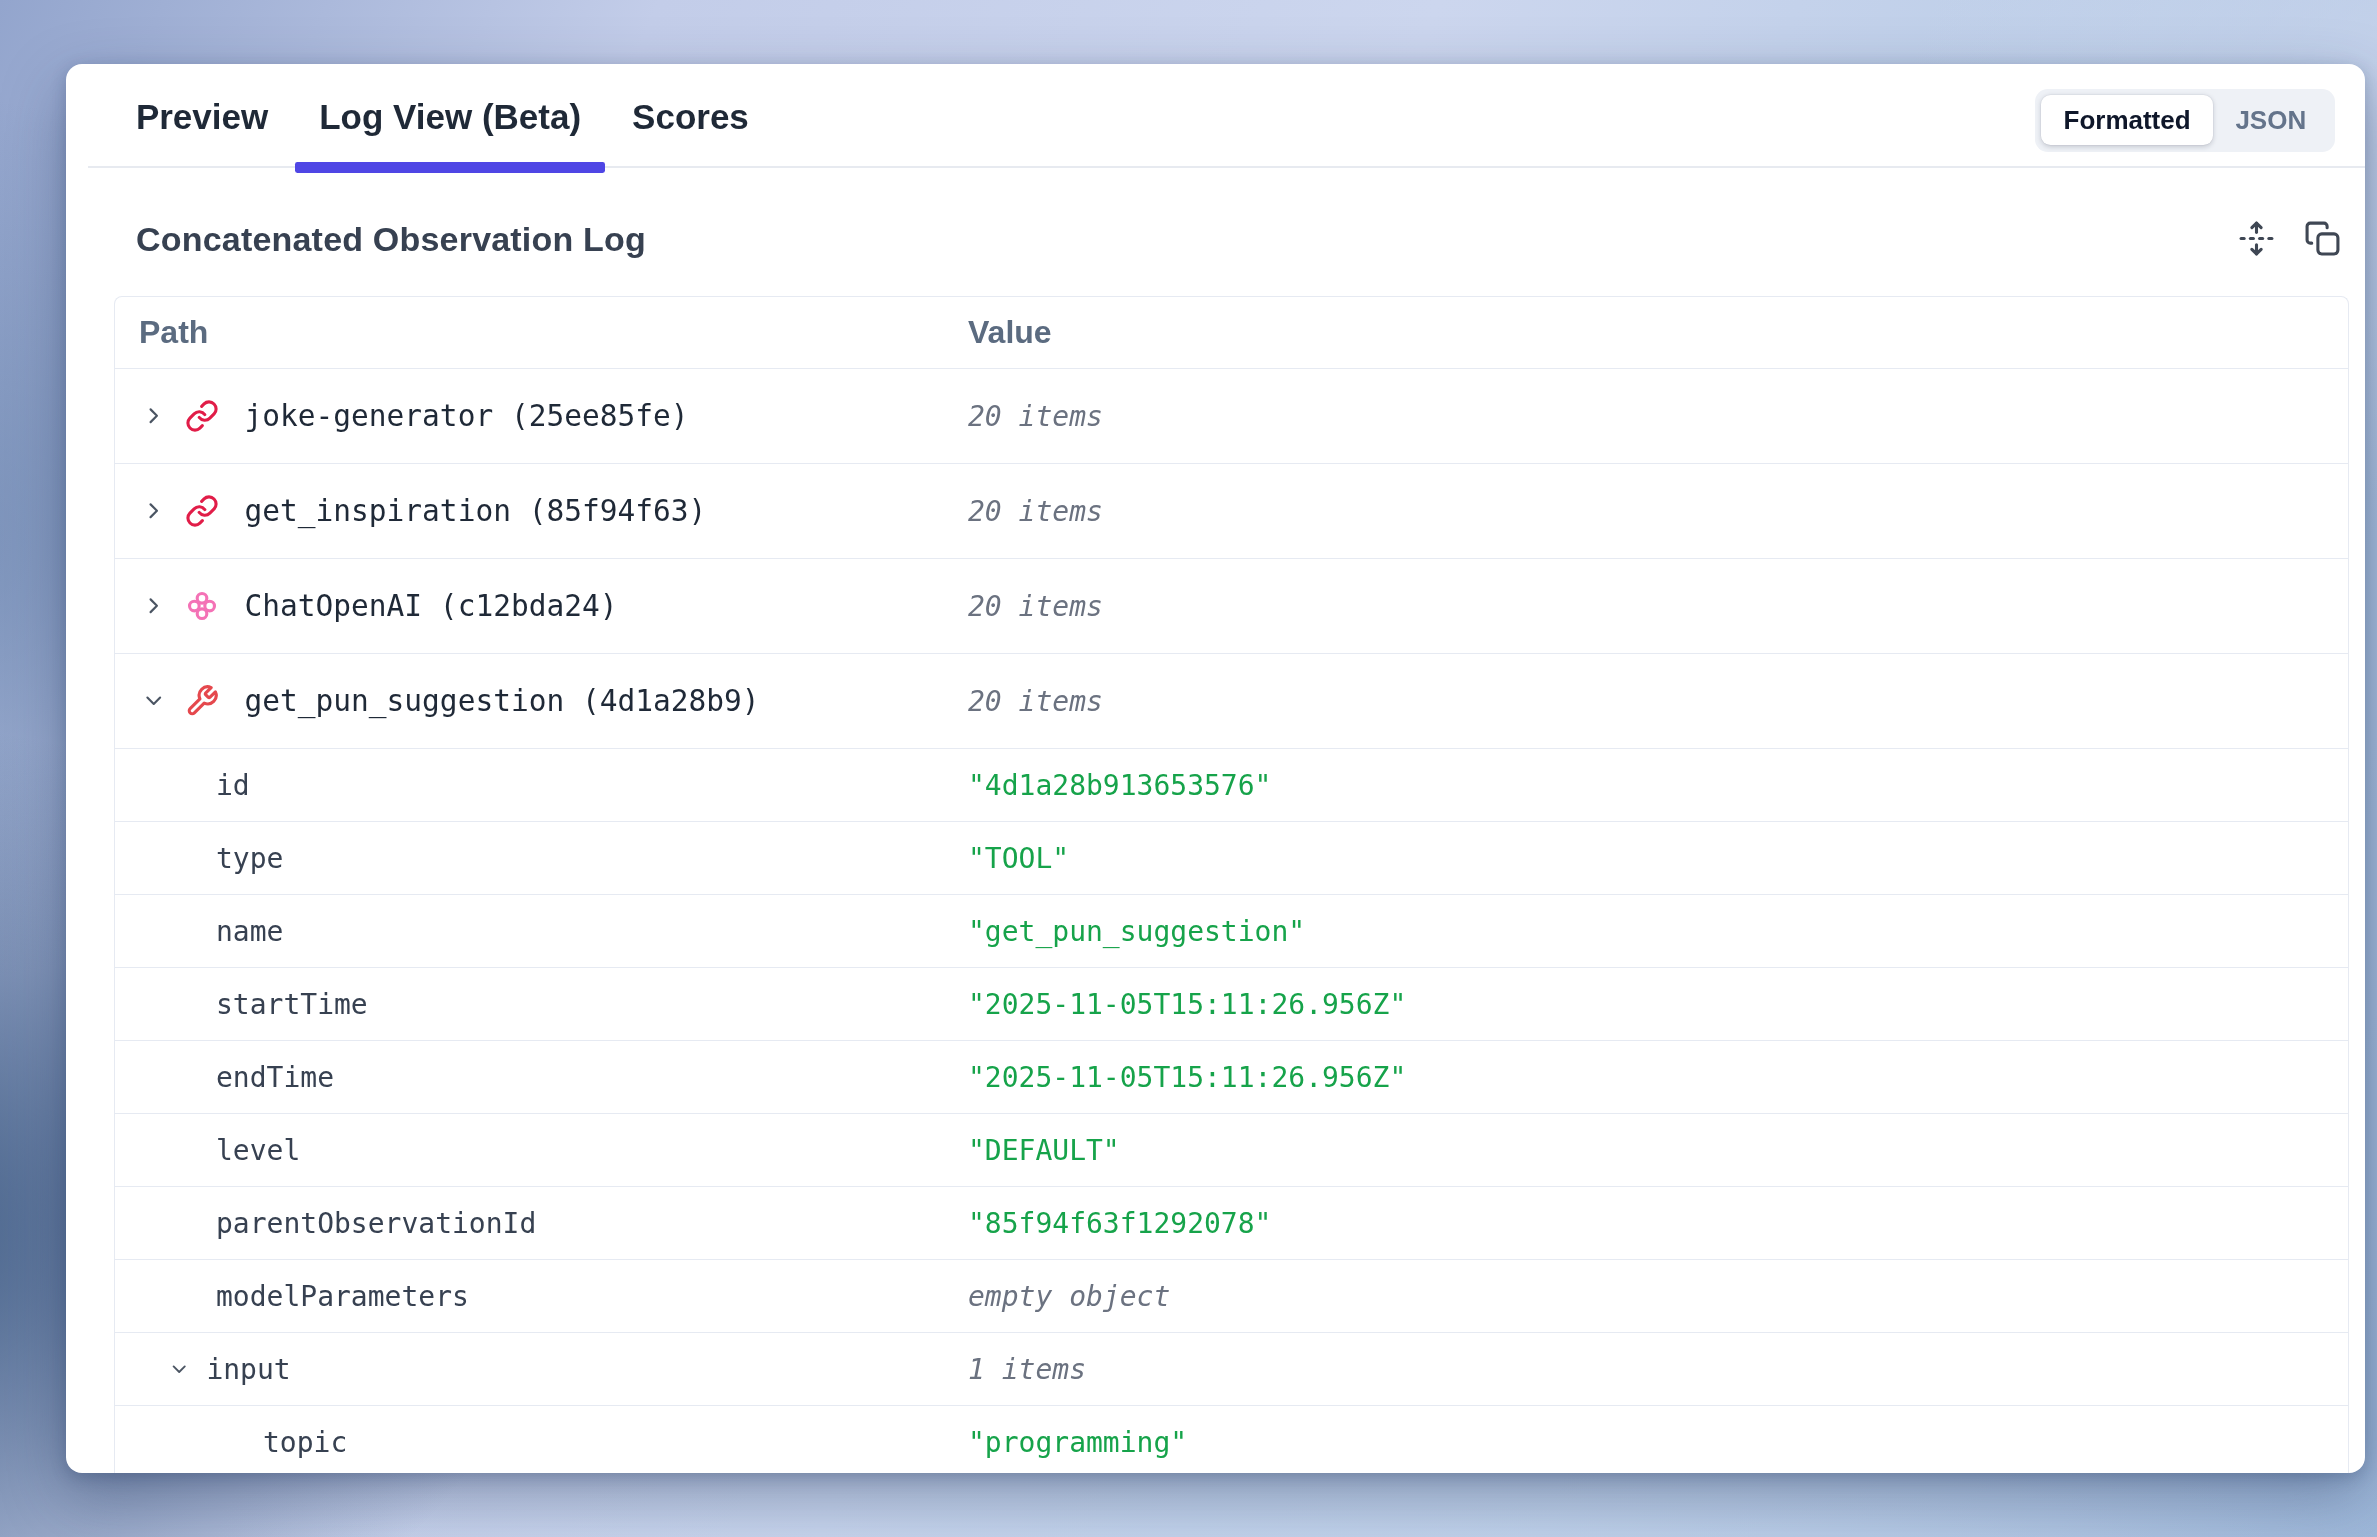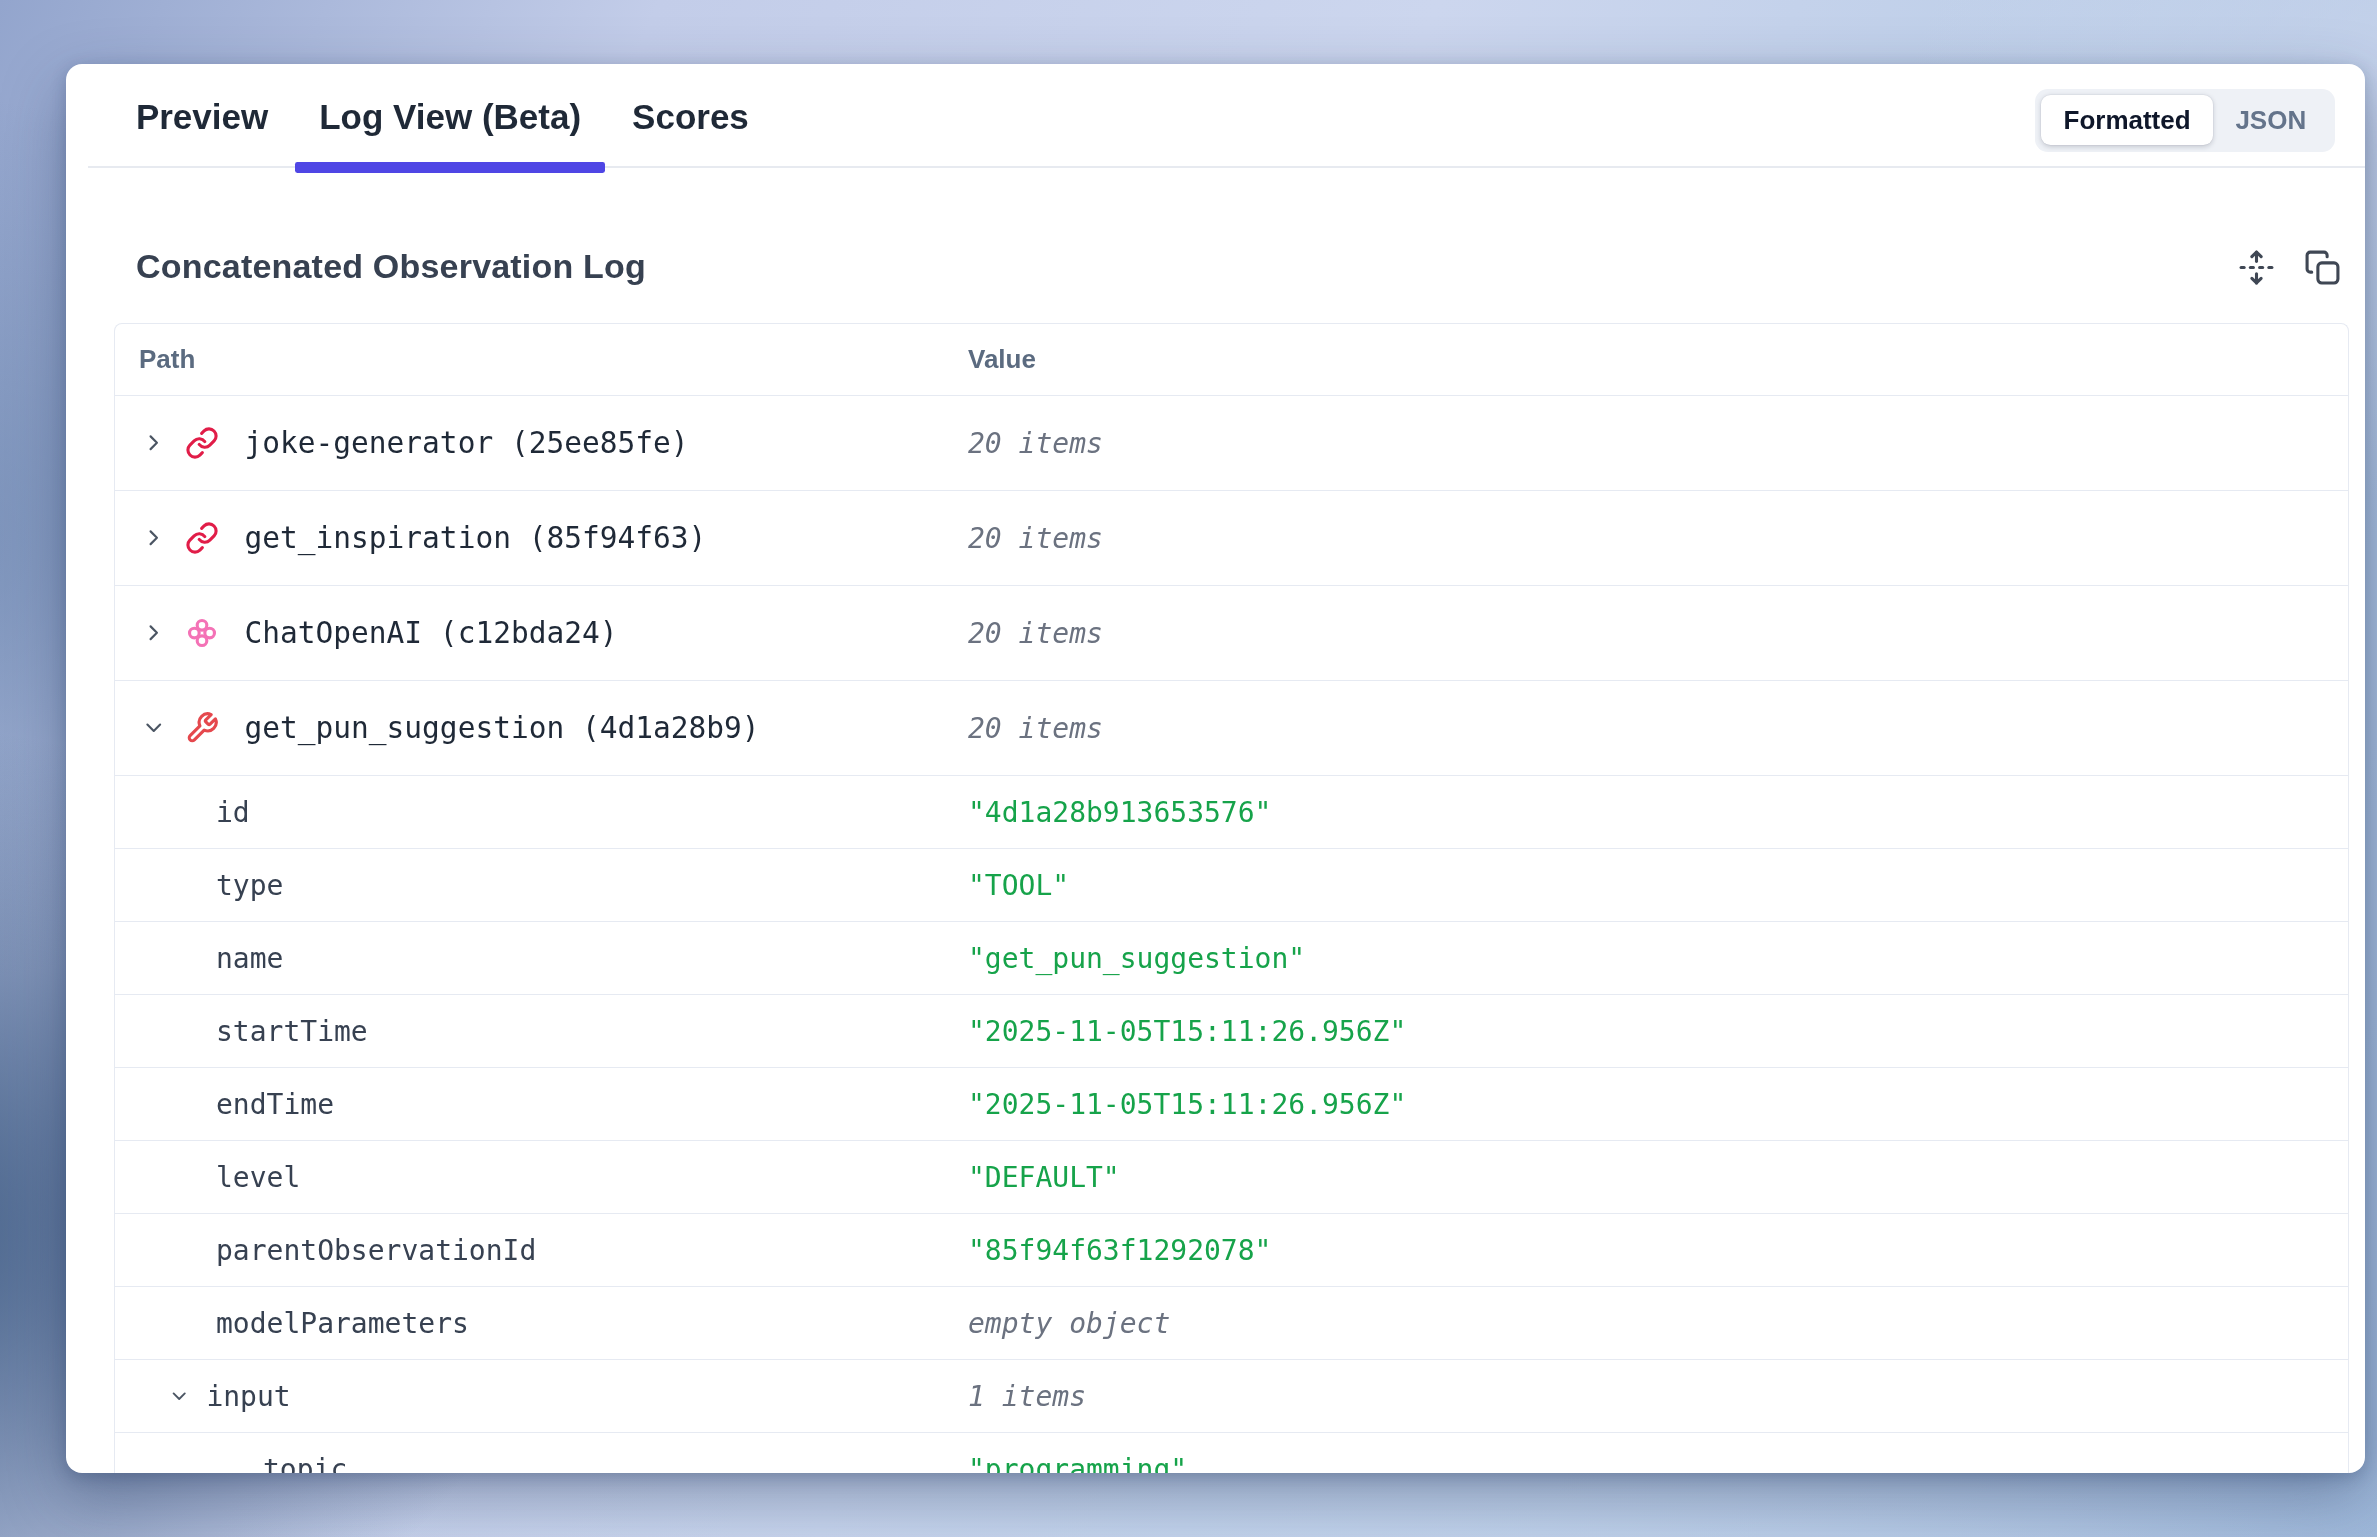--- a/index.html
+++ b/index.html
@@ -40,35 +40,35 @@
   .toggle .opt {
     font-size:26px; font-weight:600; color:#64748b; padding:9.6px 22.4px; border-radius:9.6px;
     cursor:pointer; white-space:nowrap;
   }
   .toggle .opt.active {
     background:#ffffff; color:#0f172a;
     box-shadow:0 1.6px 4.8px rgba(15,23,42,0.18), 0 0 0 0.8px rgba(15,23,42,0.04);
   }
   
   .section-head {
-    display:flex; align-items:flex-end; justify-content:space-between;
-    margin:79px 24px 0 48px;
+    display:flex; align-items:flex-start; justify-content:space-between;
+    margin:52px 24px 0 48px;
   }
   .section-title { font-size:34px; font-weight:600; color:#374151; letter-spacing:0.2px; }
   .head-actions { display:flex; align-items:center; gap:29px; margin-right:0; }
   .icon-btn { width:37px; height:37px; color:#3f4754; cursor:pointer; }
   .icon-btn svg { width:37px; height:37px; display:block; }
   
   .logtable {
     margin:37px 16px 0 26px;
     border:1.6px solid #e6eaf2; border-radius:8px 8px 0 0; border-bottom:none;
     overflow:hidden; background:#fff;
   }
   .thead { display:flex; height:72px; align-items:center; border-bottom:1.6px solid #e6eaf2; }
-  .th { font-size:26px; font-weight:700; color:#5b6b80; }
+  .th { font-size:32px; font-weight:700; color:#5b6b80; }
   .cell.path { width:815px; flex:none; display:flex; align-items:center; }
   .cell.value { flex:1; display:flex; align-items:center;margin-left:38px; }
   .thead .cell.path { padding-left:24px; }
   .row { display:flex; align-items:center; border-bottom:1.6px solid #e6eaf2; background:#fff; }
   .row.toplevel { height:95px; }
   .row.child { height:73px; }
   .chev { display:flex; align-items:center; justify-content:center; color:#4b5563; cursor:pointer; flex:none; }
   .chev svg { width:25.5px; height:25.5px; display:block; }
   .row.child .chev svg { width:22.4px; height:22.4px; }
   .obs-icon { display:flex; align-items:center; justify-content:center; flex:none; margin-left:19px; }

